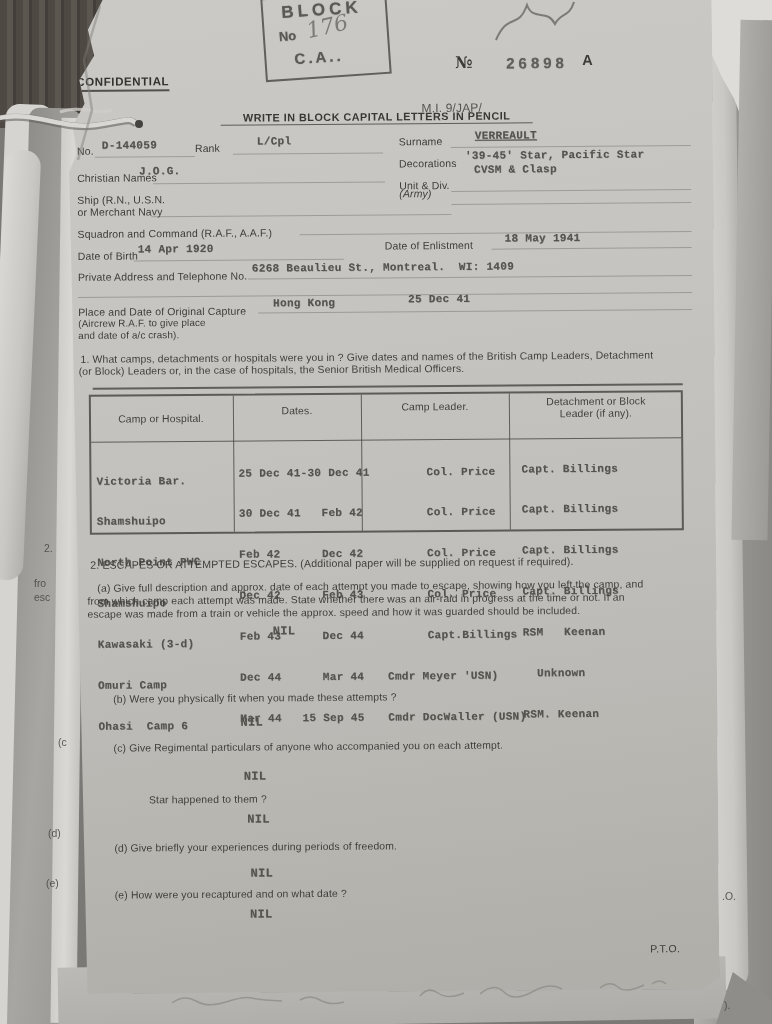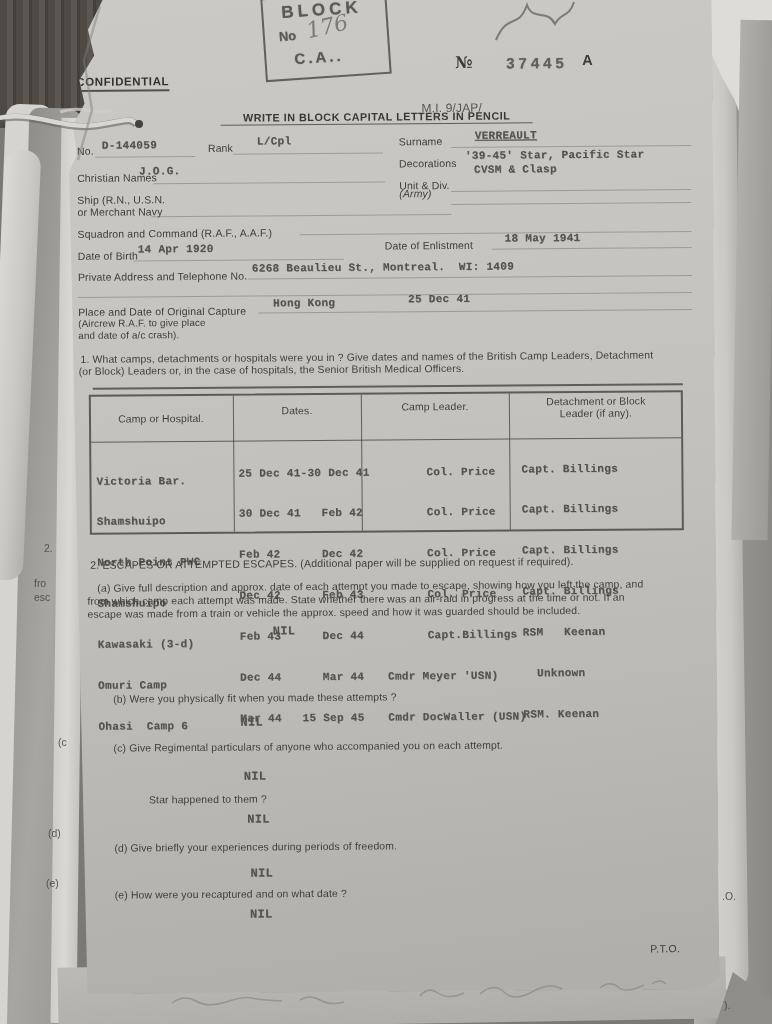--- a/index.html
+++ b/index.html
@@ -68,26 +68,26 @@
 
     <div class="stampbox">
       <span class="stamp" style="left:18px;top:4px;font-size:17px;letter-spacing:4px;">BLOCK</span>
       <span class="stamp" style="left:14px;top:30px;font-size:13px;">No</span>
       <span class="hand" style="left:42px;top:18px;font-size:22px;transform:rotate(-9deg);">176</span>
       <span class="stamp" style="left:28px;top:52px;font-size:15px;letter-spacing:3px;">C.A..</span>
     </div>
 
     <span class="lbl" style="left:361px;top:71px;font-size:12px;color:#57554ف;color:#575550;margin-top:40px;">M.I. 9/JAP/</span>
     <span style="position:absolute;left:395px;top:62px;font:bold 16px 'DejaVu Serif',serif;color:#3d3b37;">№</span>
-    <span class="stamp" style="left:446px;top:64px;font-size:15px;letter-spacing:4px;color:rgba(96,94,90,.95);">37445</span>
+    <span class="stamp" style="left:446px;top:64px;font-size:15px;letter-spacing:4px;color:rgba(96,94,90,.95);">26898</span>
     <span class="lbl bold" style="left:522px;top:62px;font-size:14.5px;">A</span>
 
     <span class="lbl" style="left:16px;top:151px;">No.</span>
     <span class="typed" style="left:41px;top:146px;">D-144059</span>
-    <span class="lbl" style="left:147px;top:149px;">Rank</span>
+    <span class="lbl" style="left:134px;top:149px;">Rank</span>
     <span class="typed" style="left:196px;top:143px;">L/Cpl</span>
     <span class="lbl" style="left:338px;top:144px;">Surname</span>
     <span class="typed" style="left:414px;top:139px;text-decoration:underline;">VERREAULT</span>
 
     <span class="lbl" style="left:16px;top:178px;">Christian Names</span>
     <span class="typed" style="left:78px;top:172px;">J.O.G.</span>
 
     <span class="lbl" style="left:338px;top:166px;">Decorations</span>
     <span class="typed" style="left:404px;top:159px;">'39-45' Star, Pacific Star</span>
     <span class="typed" style="left:413px;top:173px;">CVSM &amp; Clasp</span>

